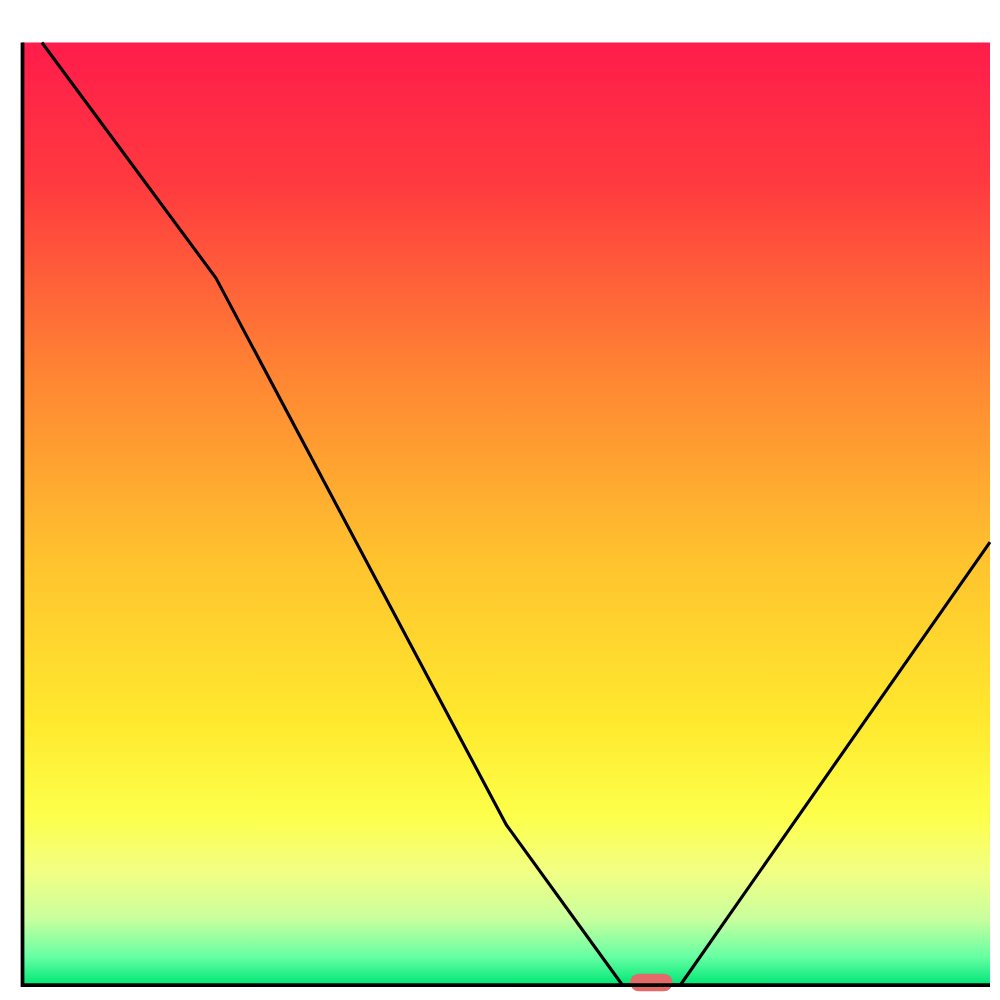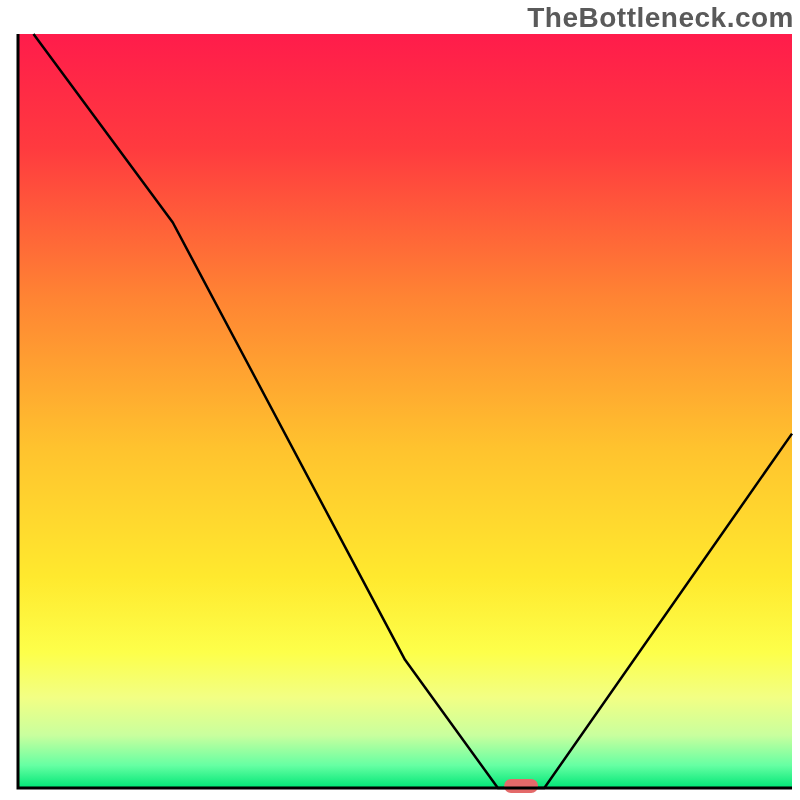--- a/index.html
+++ b/index.html
@@ -28,21 +28,20 @@
   svg.plot {
     position: absolute;
     top: 0;
     left: 0;
   }
 </style>
 </head>
 <body>
 
 <div class="chart-container">
-  <div class="watermark">TheBottleneck.com</div>
   <svg class="plot" width="800" height="800" viewBox="0 0 800 800">
     <defs>
       <linearGradient id="bg-grad" x1="0" y1="0" x2="0" y2="1">
           <stop offset="0%" stop-color="#ff1c4b"></stop>
           <stop offset="15%" stop-color="#ff3a3f"></stop>
           <stop offset="35%" stop-color="#ff8433"></stop>
           <stop offset="55.00000000000001%" stop-color="#ffc32e"></stop>
           <stop offset="72%" stop-color="#ffe92e"></stop>
           <stop offset="82%" stop-color="#fdff4a"></stop>
           <stop offset="88%" stop-color="#f2ff84"></stop>

